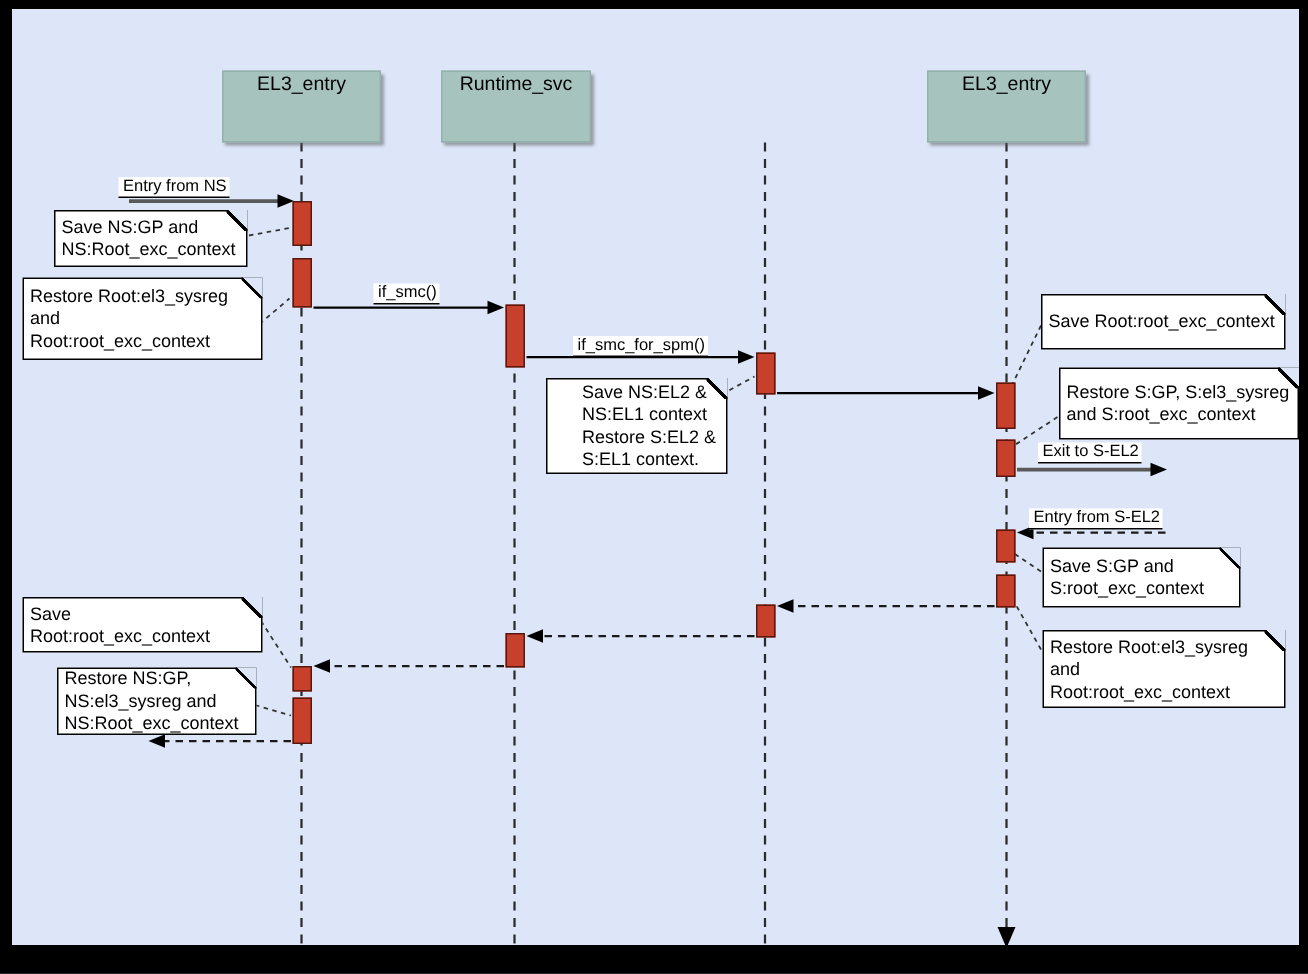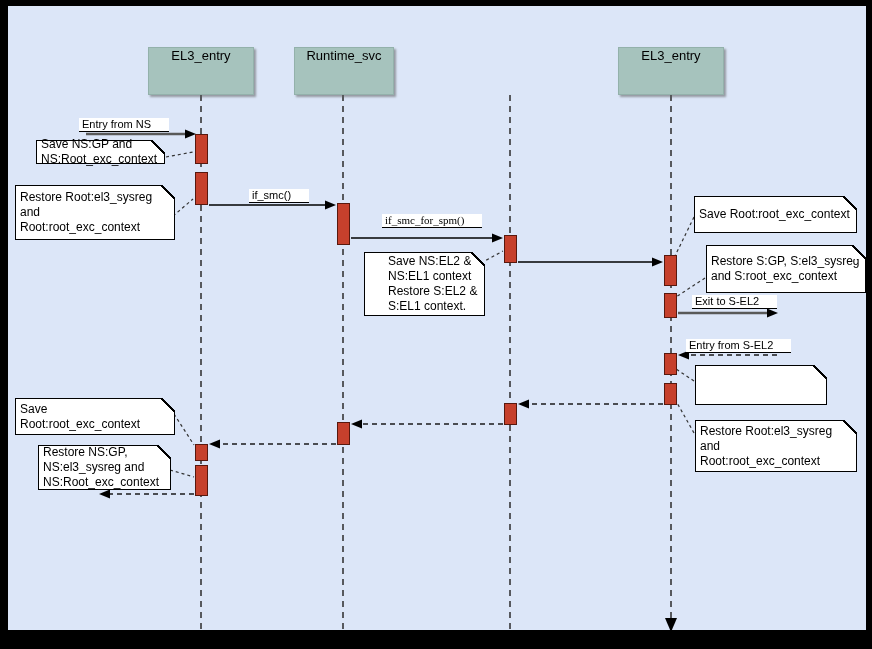--- a/index.html
+++ b/index.html
@@ -11,21 +11,21 @@
          font-size:12px;font-weight:bold;color:#000;}
   .participant{position:absolute;top:47px;height:48px;background:#a6c3bd;border:1px solid #93b1ab;
          box-shadow:2px 2px 2px rgba(90,90,90,0.55);display:flex;justify-content:center;
          font-size:13px;color:#000;box-sizing:border-box;}
   .act{position:absolute;width:13px;background:#c6402c;border:1px solid #58180e;box-sizing:border-box;}
   .note{position:absolute;background:#ffffff;border:1px solid #000;box-sizing:border-box;
         display:flex;align-items:center;padding:2px 4px;font-size:12px;line-height:15px;color:#000;}
   .note-text{white-space:pre-line;}
   .fold{position:absolute;top:-1px;right:-1px;width:14px;height:14px;
         background:linear-gradient(225deg,#dce6f8 0%,#dce6f8 46%,#000 46%,#000 56%,#ffffff 56%);}
-  .msg-label{position:absolute;background:#ffffff;padding:0 18px 1px 3px;font-size:11px;color:#000;
+  .msg-label{position:absolute;background:#ffffff;padding:0 2px 1px 3px;font-size:11px;color:#000;
         border-bottom:1px solid #000;white-space:nowrap;}
   svg{position:absolute;left:0;top:0;}
 </style>
 </head>
 <body>
 
 <div id="frame">
   <div id="canvas"></div>
 
   <svg width="872" height="649">
@@ -118,25 +118,25 @@
   <div class="act" style="left:337px;top:422px;height:23px;"></div>
   <div class="act" style="left:504px;top:235px;height:28px;"></div>
   <div class="act" style="left:504px;top:403px;height:22px;"></div>
   <div class="act" style="left:664px;top:255px;height:31px;"></div>
   <div class="act" style="left:664px;top:293px;height:25px;"></div>
   <div class="act" style="left:664px;top:353px;height:22px;"></div>
   <div class="act" style="left:664px;top:383px;height:22px;"></div>
 
   <div class="msg-label" style="left:79px;top:118px;">Entry from NS</div>
   <div class="msg-label" style="left:249px;top:189px;">if_smc()</div>
-  <div class="msg-label" style="left:382px;top:214px;font-family:Liberation Serif, serif;">if_smc_for_spm()</div>
+  <div class="msg-label" style="left:382px;top:224px;">if_smc_for_spm()</div>
   <div class="msg-label" style="left:692px;top:295px;">Exit to S-EL2</div>
   <div class="msg-label" style="left:686px;top:339px;text-align:center;">Entry from S-EL2</div>
 
-  <div class="note" style="left:36px;top:140px;width:129px;height:24px;">
+  <div class="note" style="left:36px;top:140px;width:129px;height:38px;">
     <span class="fold"></span>
     <span class="note-text">Save NS:GP and
 NS:Root_exc_context</span>
   </div>
   <div class="note" style="left:15px;top:185px;width:160px;height:55px;">
     <span class="fold"></span>
     <span class="note-text">Restore Root:el3_sysreg
 and
 Root:root_exc_context</span>
   </div>
@@ -151,20 +151,22 @@
     <span class="fold"></span>
     <span class="note-text">Save Root:root_exc_context</span>
   </div>
   <div class="note" style="left:706px;top:245px;width:160px;height:48px;">
     <span class="fold"></span>
     <span class="note-text">Restore S:GP, S:el3_sysreg
 and S:root_exc_context</span>
   </div>
   <div class="note" style="left:695px;top:365px;width:132px;height:40px;">
     <span class="fold"></span>
+    <span class="note-text">Save S:GP and
+S:root_exc_context</span>
   </div>
   <div class="note" style="left:695px;top:420px;width:162px;height:52px;">
     <span class="fold"></span>
     <span class="note-text">Restore Root:el3_sysreg
 and
 Root:root_exc_context</span>
   </div>
   <div class="note" style="left:15px;top:398px;width:160px;height:37px;">
     <span class="fold"></span>
     <span class="note-text">Save Root:root_exc_context</span>

